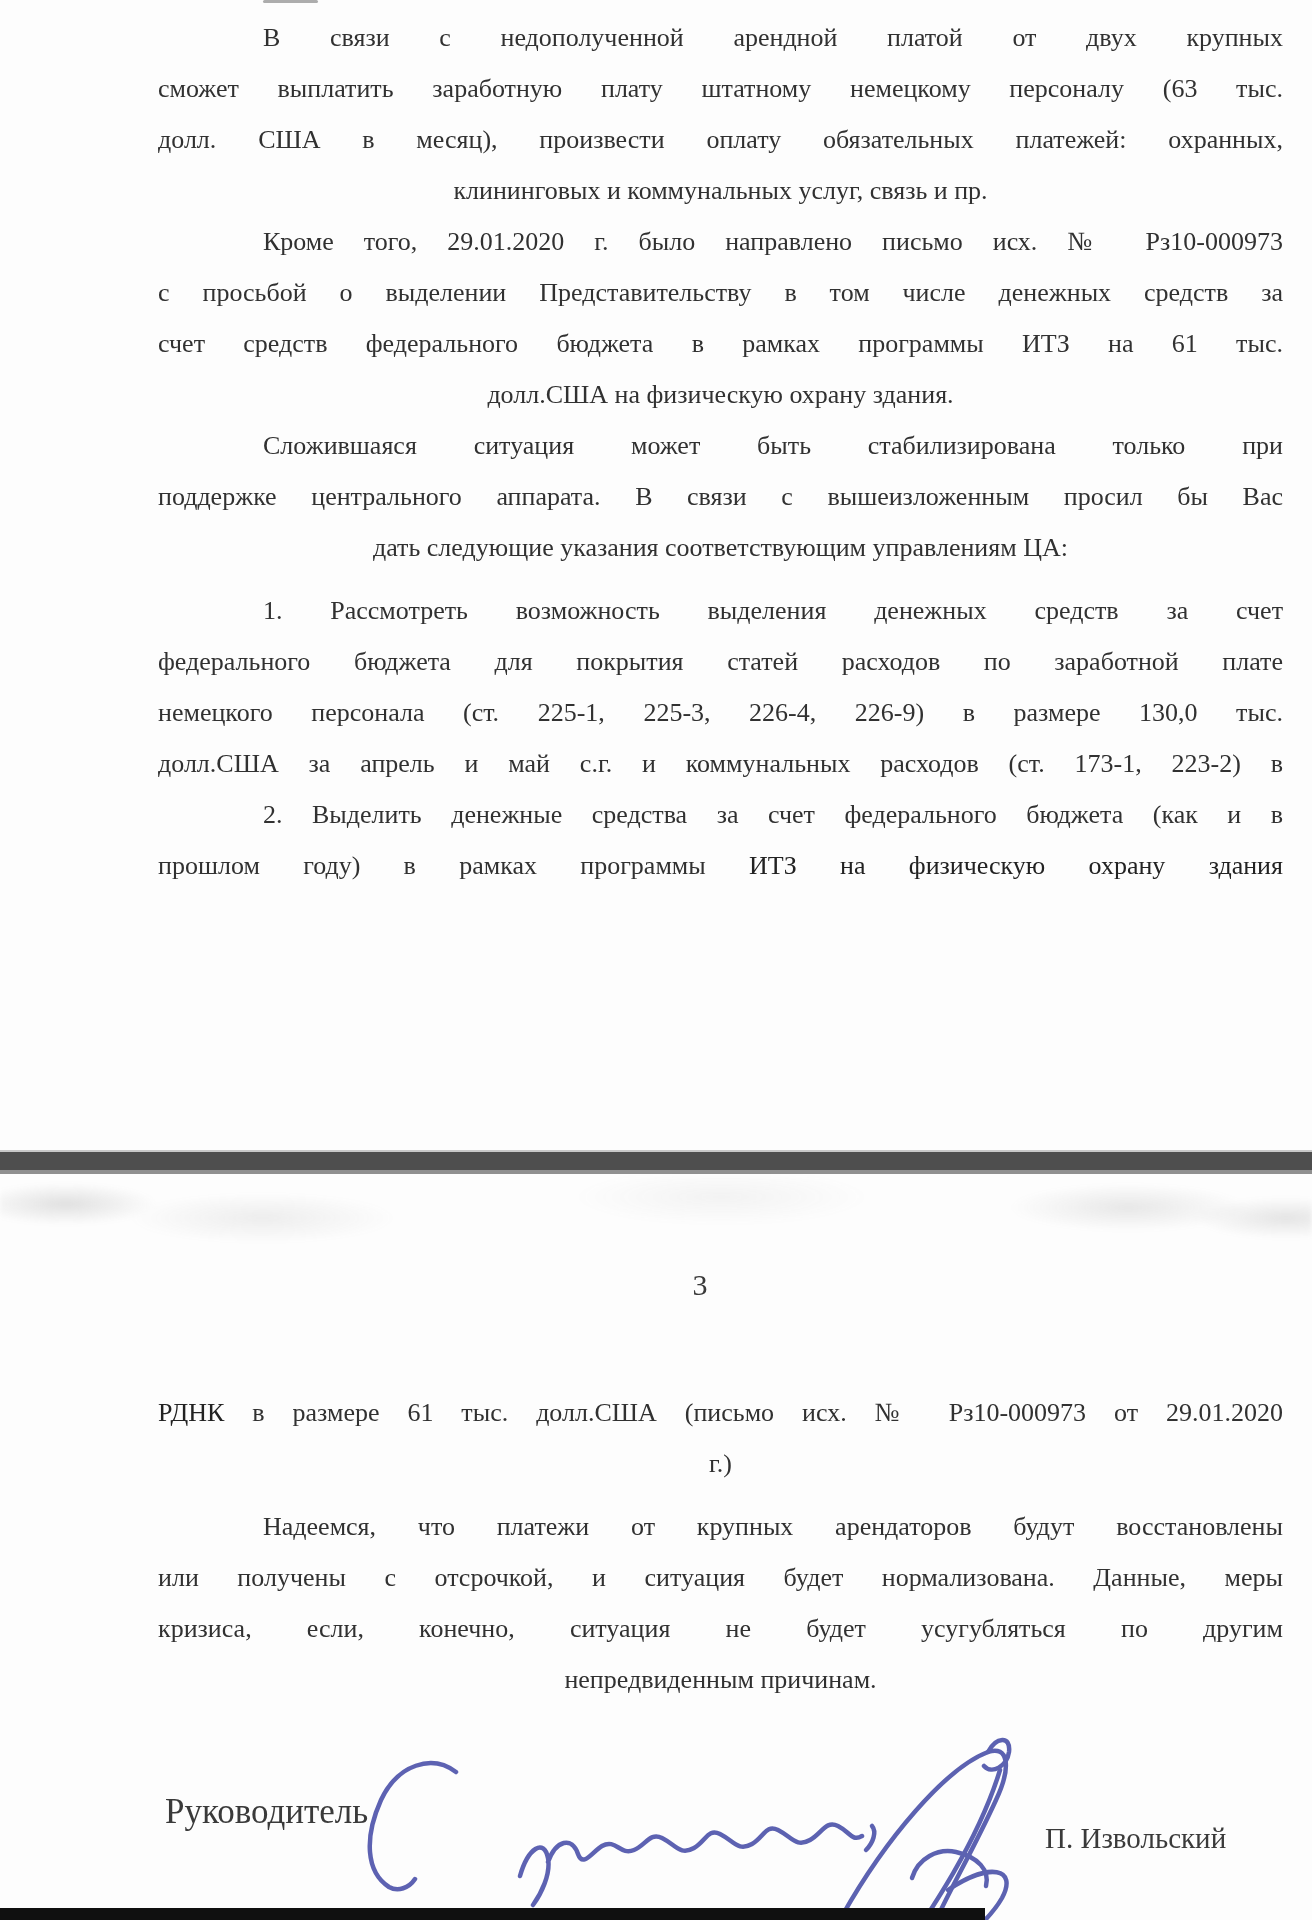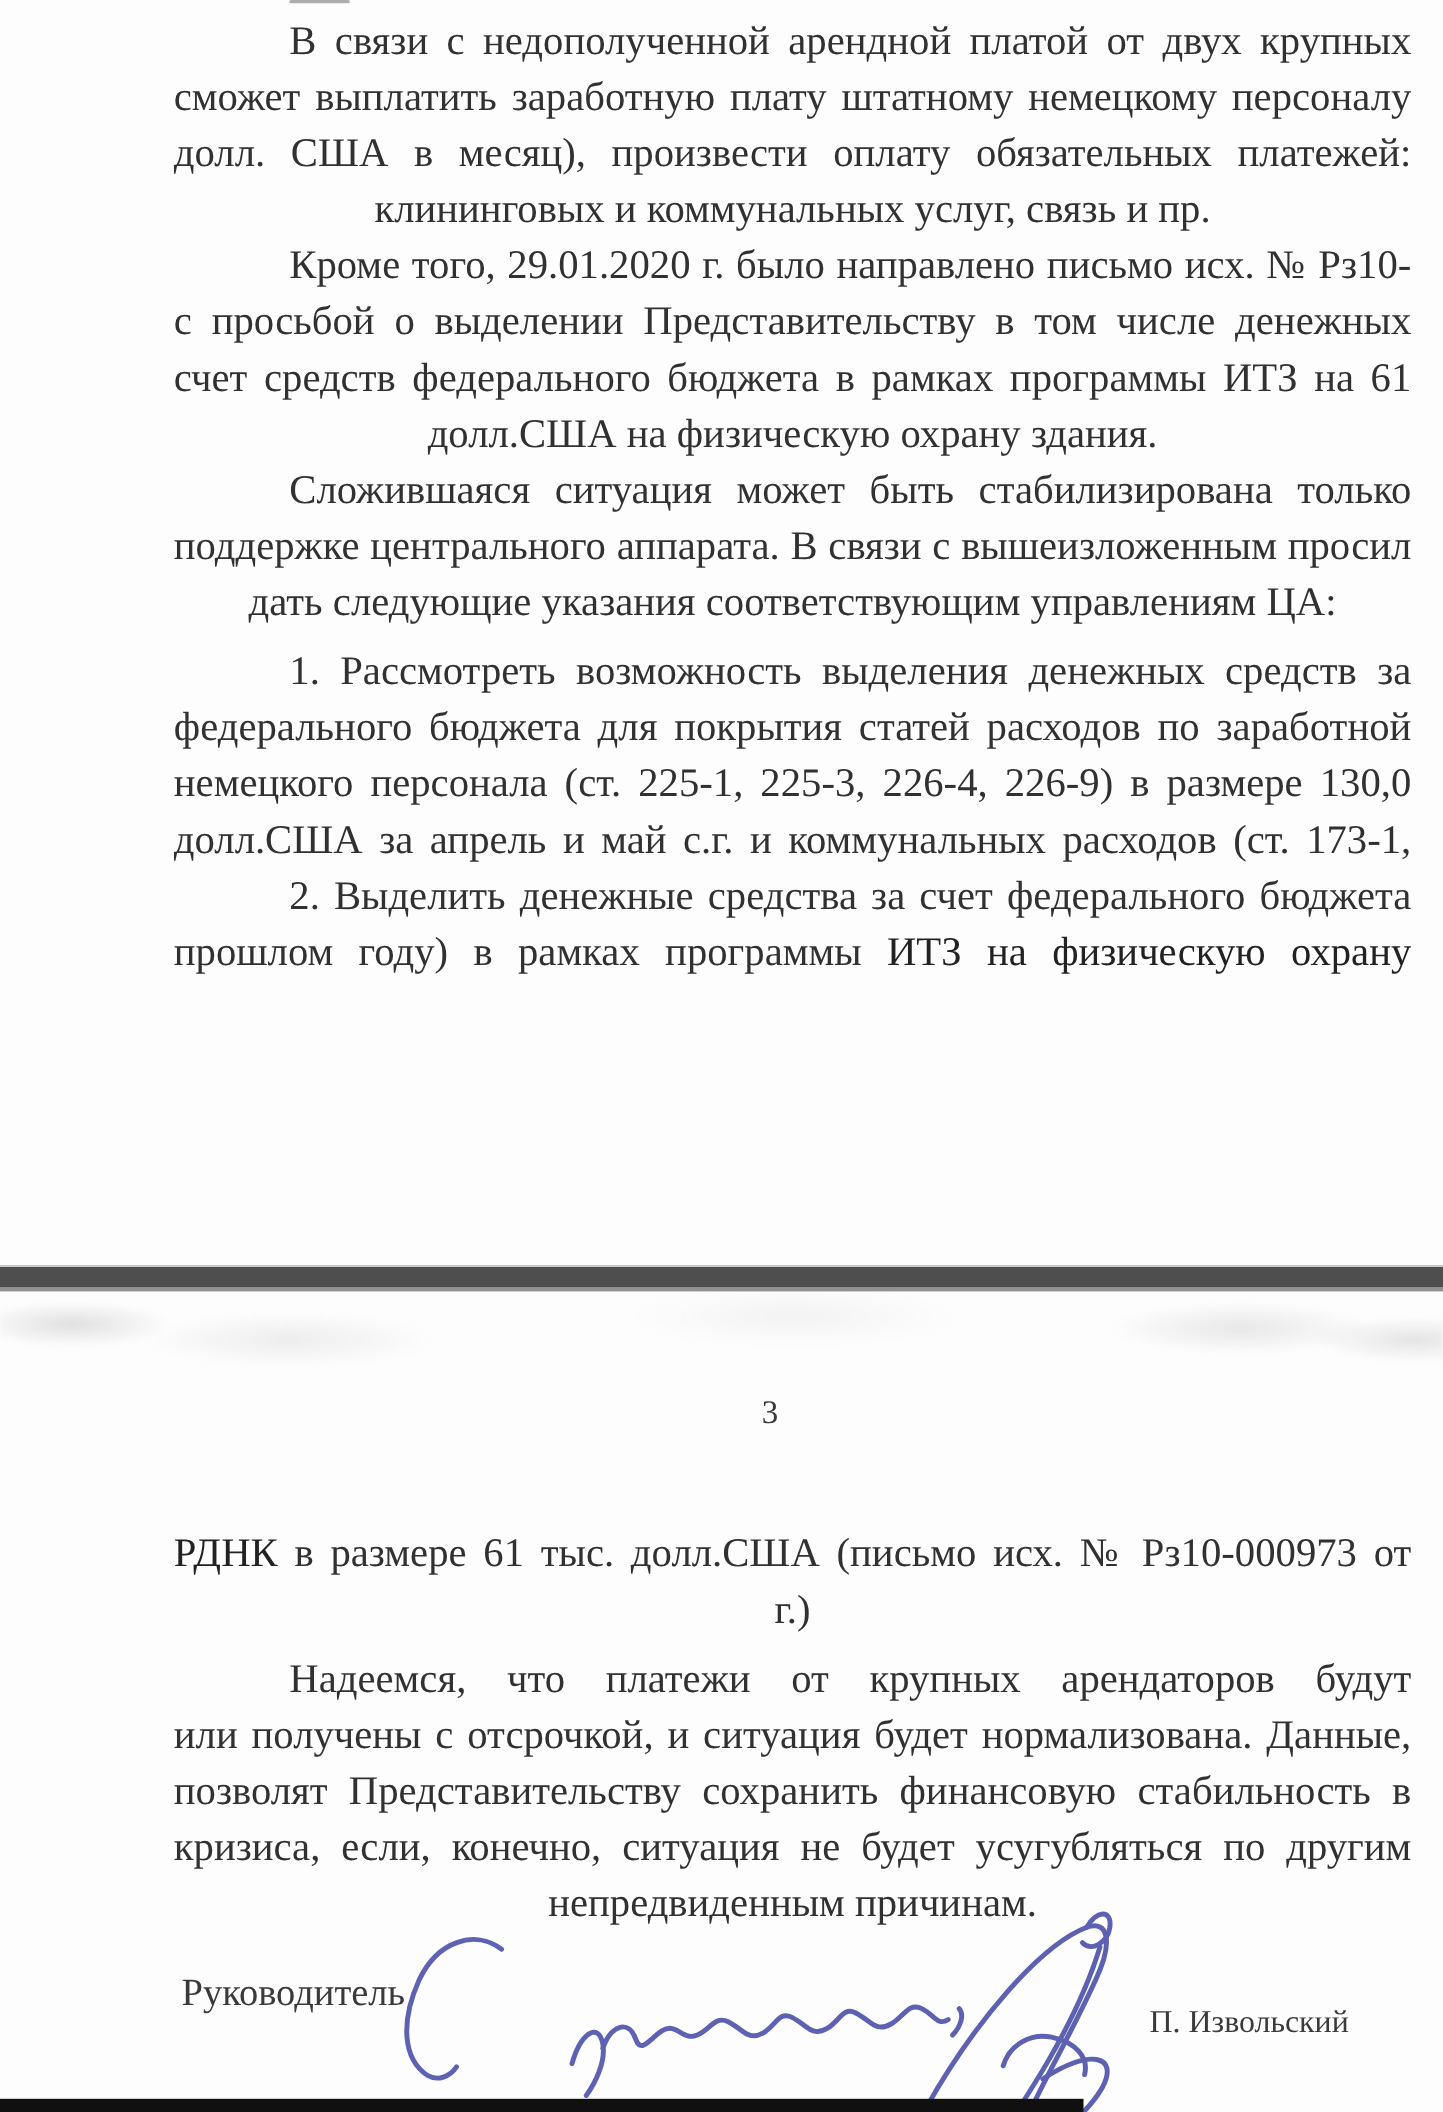--- a/index.html
+++ b/index.html
@@ -4,21 +4,21 @@
 <style>
   html,body{margin:0;padding:0;}
   body{
     width:1312px;height:1920px;position:relative;overflow:hidden;
     background:#fdfdfd;
     font-family:"Liberation Serif","DejaVu Serif",serif;
     color:#2e2e2e;
   }
   .page-text{
     position:absolute;left:158px;width:1125px;
-    font-size:37px;line-height:51px;
+    font-size:26px;line-height:51px;
     color:#313131;
   }
   .line{height:51px;overflow:hidden;text-align:center;}
   .line.j{text-align:justify;text-align-last:justify;}
   .line.ind{text-indent:105px;}
   .line.spaced{margin-top:12px;}
   .b{font-weight:400;color:#222;}
   .page1-text{top:12px;}
   .page2-text{top:1387px;}
   .page-number{
@@ -81,21 +81,20 @@
 
 <div class="separator-band"></div>
 <div class="scan-noise"></div>
 
 <div class="page-number">3</div>
 <div class="page-text page2-text">
     <div class="line j"><span class="b">РДНК</span><span> в размере 61 тыс. долл.США (письмо исх. № Рз10-000973 от 29.01.2020</span></div>
     <div class="line"><span>г.)</span></div>
     <div class="line j ind spaced"><span>Надеемся, что платежи от крупных арендаторов будут восстановлены</span></div>
     <div class="line j"><span>или получены с отсрочкой, и ситуация будет нормализована. Данные, меры</span></div>
-    <div class="line j"><span>позволят Представительству сохранить финансовую стабильность в период</span></div>
     <div class="line j"><span>кризиса, если, конечно, ситуация не будет усугубляться по другим</span></div>
     <div class="line"><span>непредвиденным причинам.</span></div>
   </div>
 
 <div class="signoff-left">Руководитель</div>
 <div class="signoff-right">П. Извольский</div>
 
 <svg class="ink-layer" viewBox="0 0 1312 1920" xmlns="http://www.w3.org/2000/svg">
   <desc>С уважением,</desc>
   <g fill="none" stroke="#4f55ab" stroke-width="4.5" stroke-linecap="round" stroke-linejoin="round" opacity="0.92">

